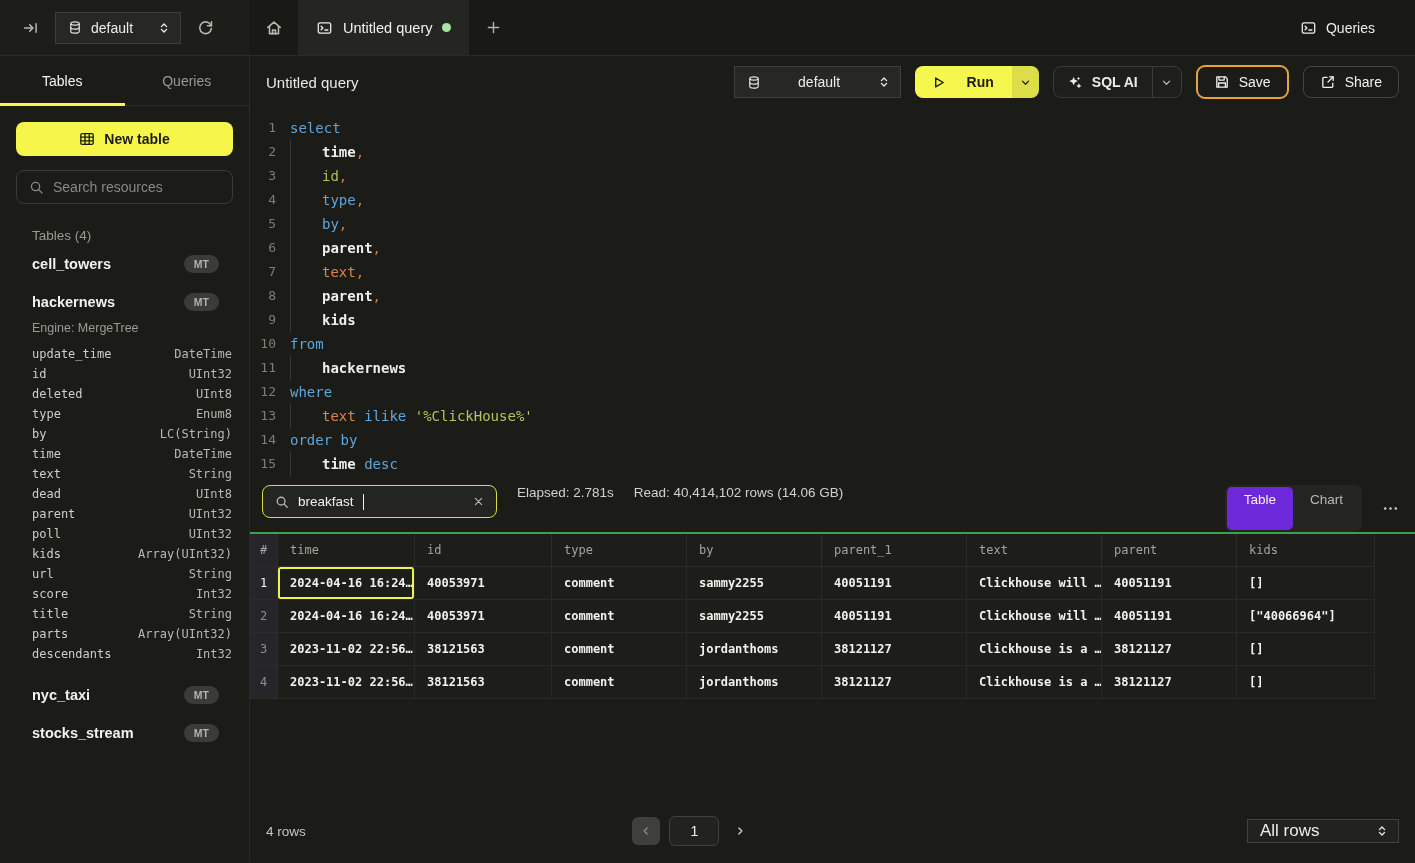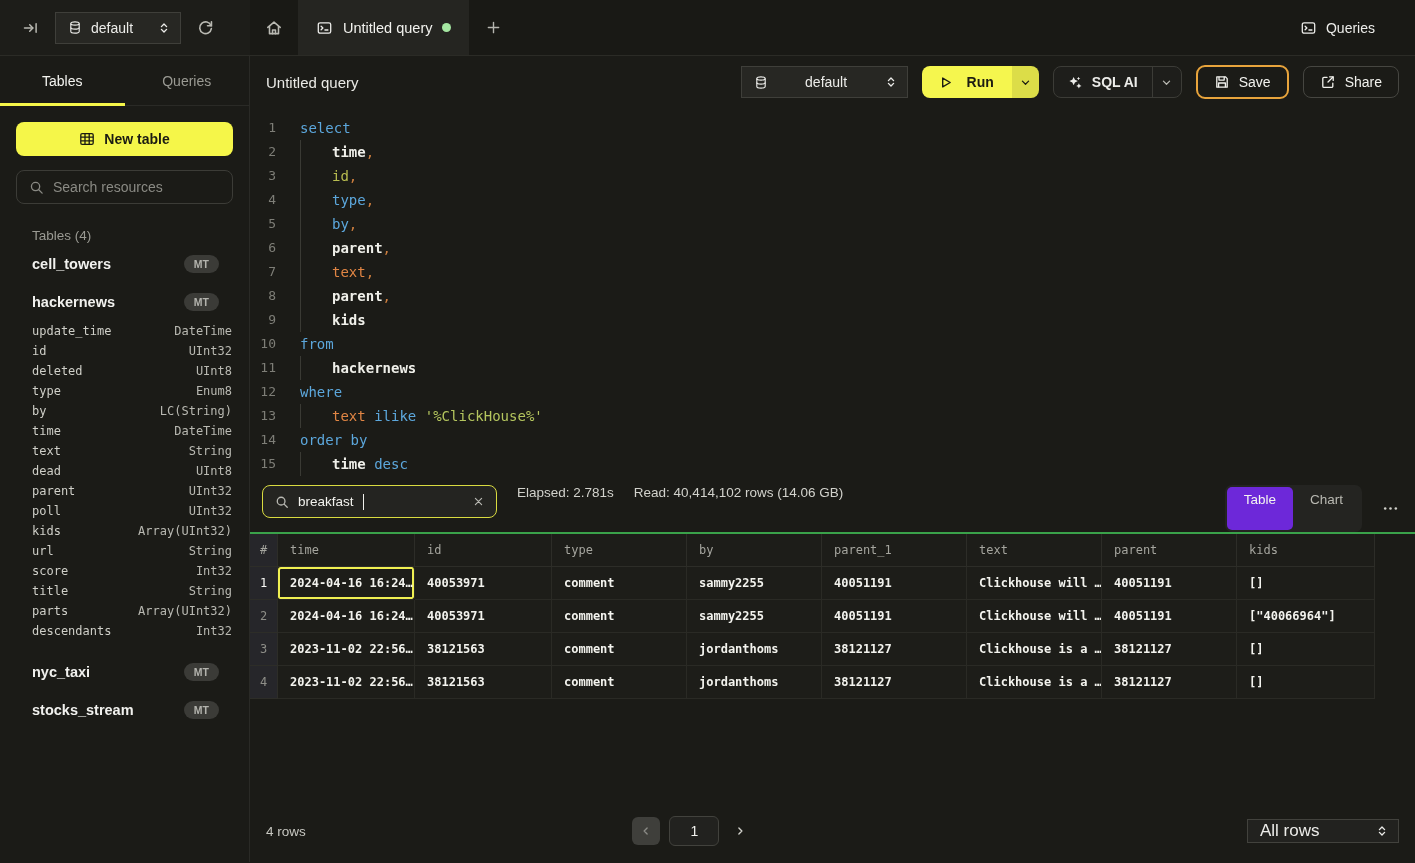--- a/index.html
+++ b/index.html
@@ -65,35 +65,35 @@
     font-family:"DejaVu Sans Mono", monospace; font-size:12px; }
   .col-name { color:#cfcfc8; }
   .col-type { color:#b9b9b2; }
 
   
   .main-header { height:52px; flex:none; display:flex; align-items:center; padding:0 16px; }
   .query-title { font-size:15px; font-weight:500; color:#eaeae6; margin-right:auto; }
   .mh-controls { display:flex; align-items:center; gap:14px; }
   .db-select-main { width:167px; justify-content:space-between; }
   .split-btn { display:flex; align-items:stretch; height:32px; border-radius:8px; overflow:hidden; cursor:pointer; }
-  .run-main { display:flex; align-items:center; gap:14px; background:#f5f64e; color:#1c1c12; font-weight:600; font-size:14px; padding:0 18px 0 16px; }
+  .run-main { display:flex; align-items:center; gap:21px; background:#f5f64e; color:#1c1c12; font-weight:600; font-size:14px; padding:0 18px 0 16px; }
   .run-chev { width:27px; background:#dcdd48; color:#1c1c12; display:flex; align-items:center; justify-content:center; }
   .sqlai-btn { border:1px solid #3c3c37; background:#1e1e1b; border-radius:8px; color:#ececе9; color:#ecece9; }
   .sqlai-main { display:flex; align-items:center; gap:9px; padding:0 14px; font-size:14px;font-weight:bold; }
   .sqlai-chev { width:29px; border-left:1px solid #3c3c37; color:#b9b9b2; display:flex; align-items:center; justify-content:center; }
   .save-btn { display:flex; align-items:center; gap:9px; height:34px; padding:0 16px;
     background:none; border:2px solid #e8a43c; border-radius:9px; color:#f2f2ee; font-size:14px; font-family:inherit; cursor:pointer; }
   .share-btn { display:flex; align-items:center; gap:9px; height:32px; padding:0 16px;
     background:none; border:1px solid #464641; border-radius:8px; color:#f2f2ee; font-size:14px; font-family:inherit; cursor:pointer; }
 
   
   .editor { flex:none; height:377px; padding-top:8px; overflow:hidden; cursor:text; }
   .code-line { display:flex; height:24px; line-height:24px; font-family:"DejaVu Sans Mono", monospace; font-size:14px; }
   .ln { flex:0 0 26px; text-align:right; color:#7e7e77; font-size:13px; user-select:none; }
-  .code { margin-left:24px; display:flex; white-space:pre; }
+  .code { margin-left:14px; display:flex; white-space:pre; }
   .ind { display:inline-block; width:32px; border-left:1px solid #3a3a34; }
   .t-kw  { color:#5ca7dc; }
   .t-id  { color:#efefe9; font-weight:700; }
   .t-fld { color:#b9bd50; }
   .t-txt { color:#e08544; }
   .t-str { color:#b4c55e; }
   .t-pun { color:#cf7f3f; }
   .t-sp  { white-space:pre; }
 
   
@@ -252,20 +252,21 @@
     <div class="side-section-label">Tables (4)</div>
     <div class="tables-list" id="tables-list">
         <div class="table-item">
           <span class="t-name">cell_towers</span>
           <span class="badge">MT</span>
         </div>
         <div class="table-item">
           <span class="t-name">hackernews</span>
           <span class="badge">MT</span>
         </div>
+        <div class="engine-label">Engine: MergeTree</div>
         <div class="col-list">
           <div class="col-row">
             <span class="col-name">update_time</span>
             <span class="col-type">DateTime</span>
           </div>
           <div class="col-row">
             <span class="col-name">id</span>
             <span class="col-type">UInt32</span>
           </div>
           <div class="col-row">

